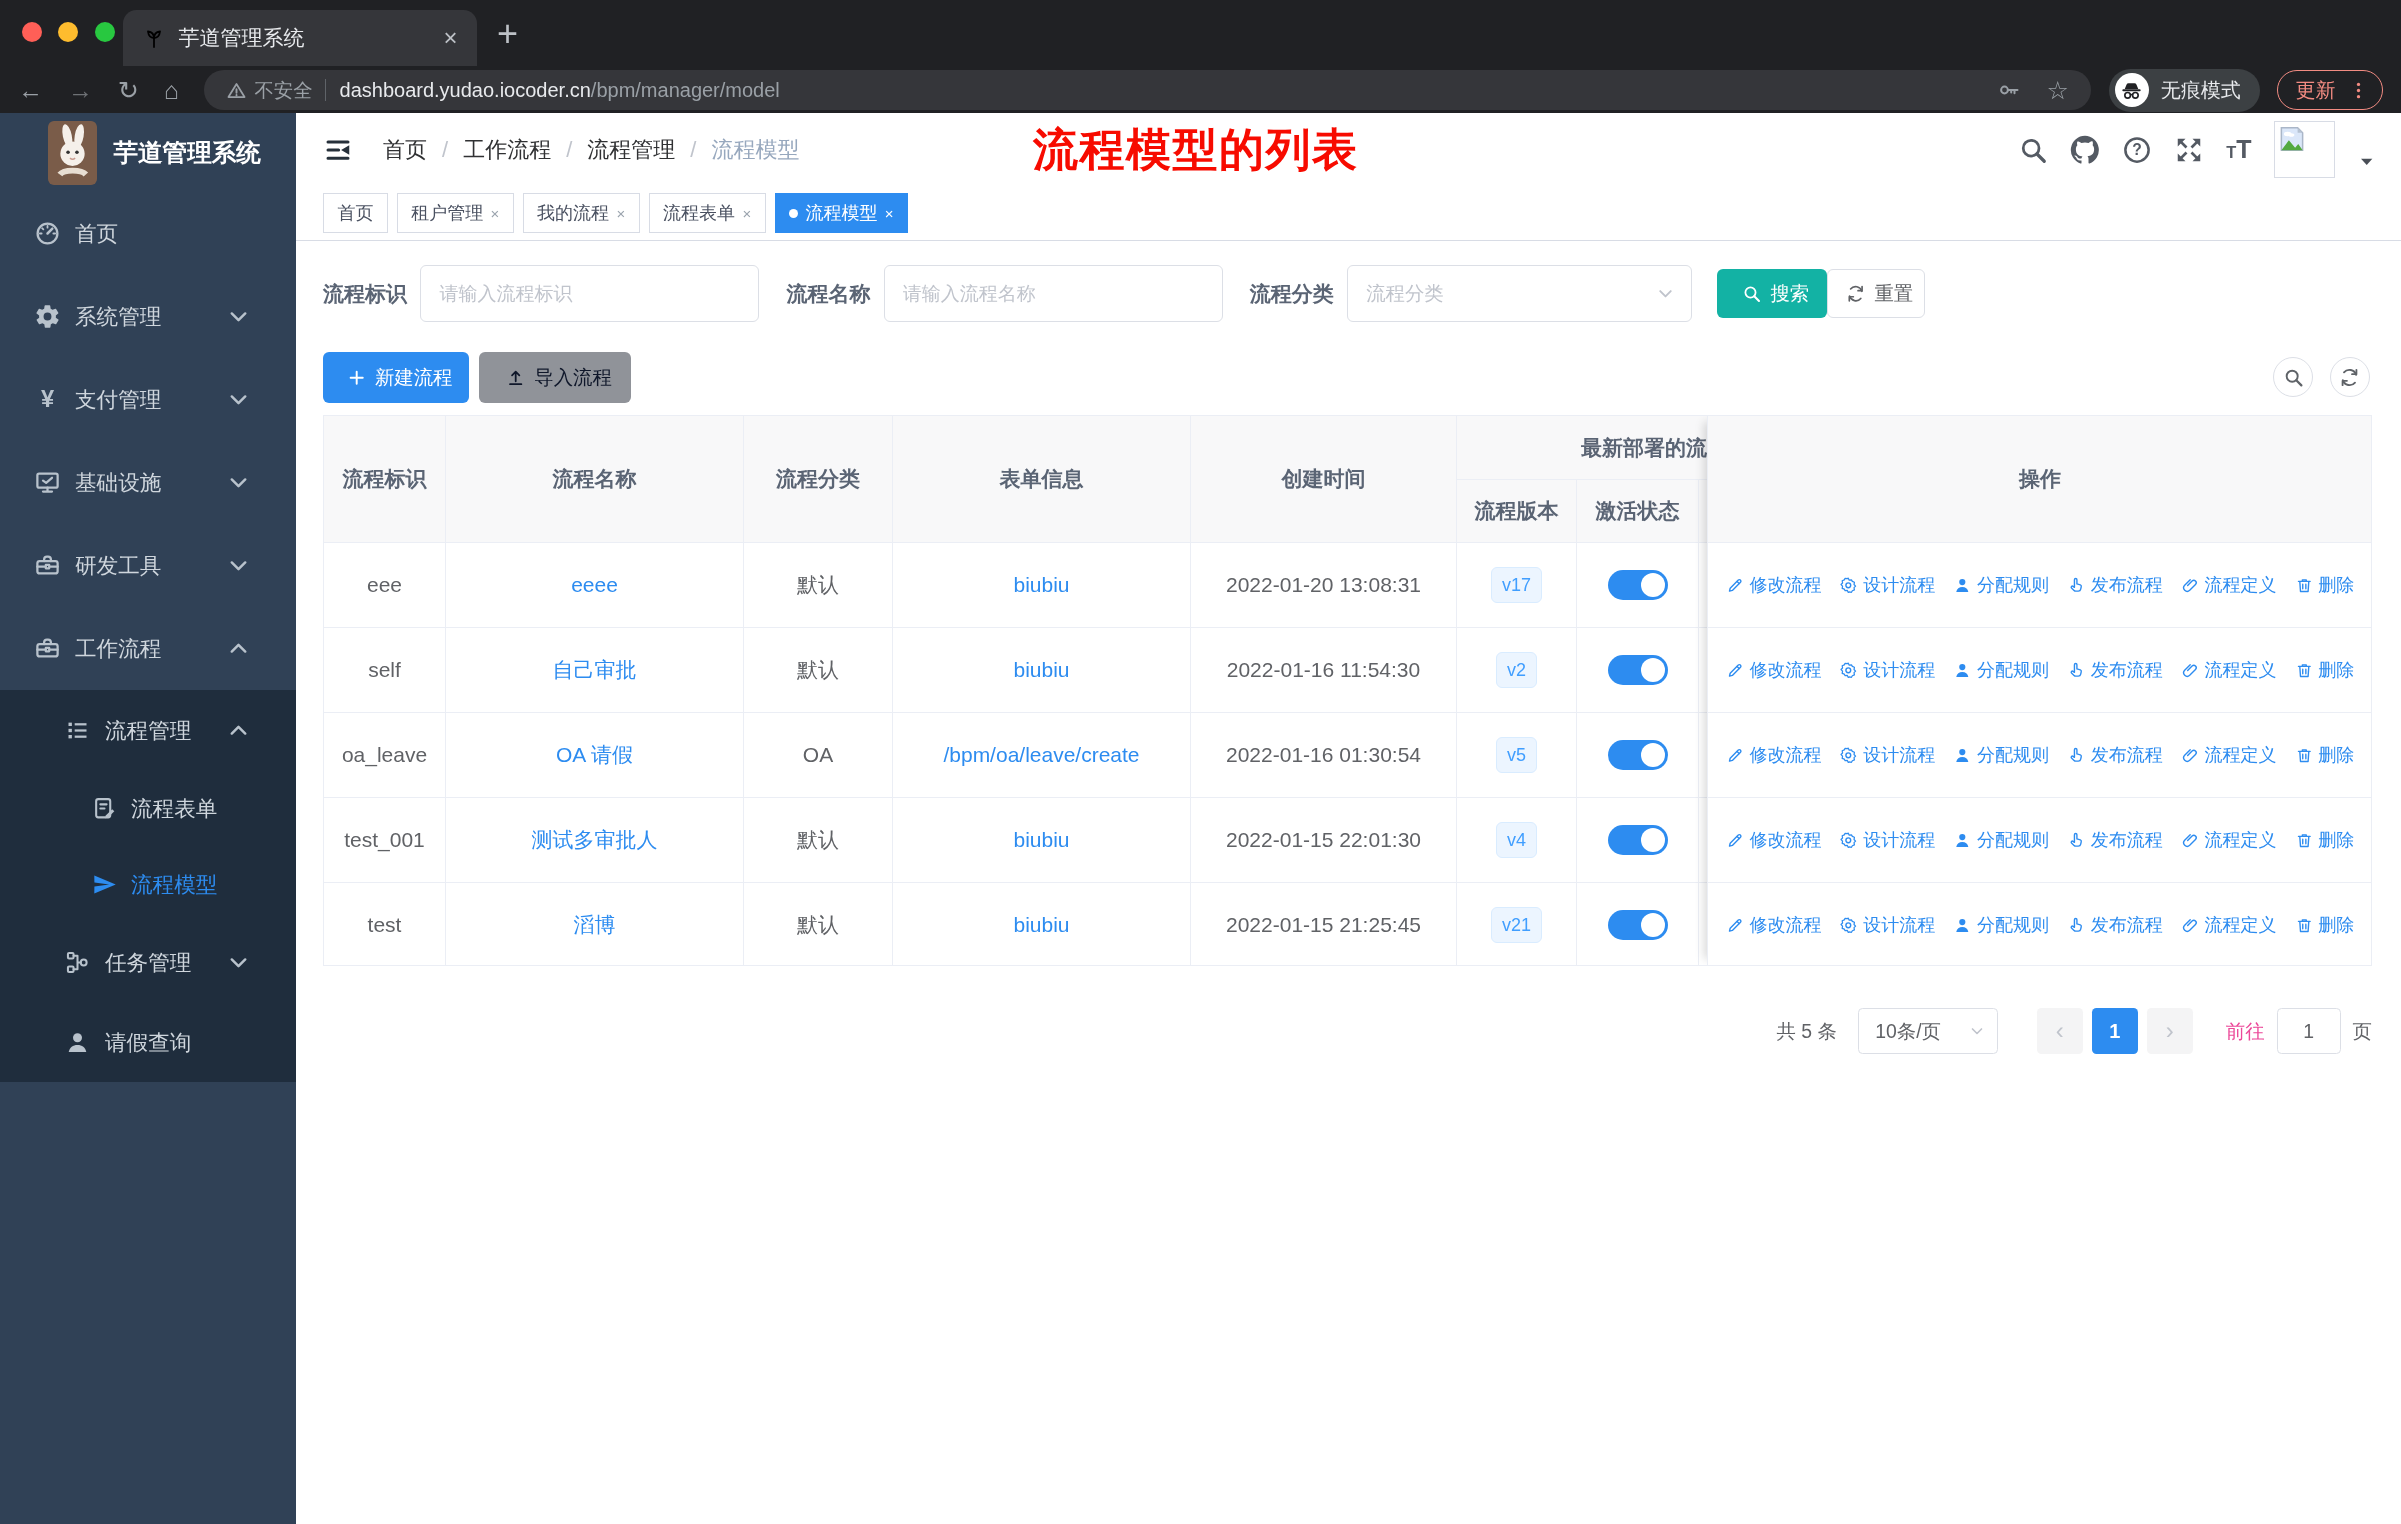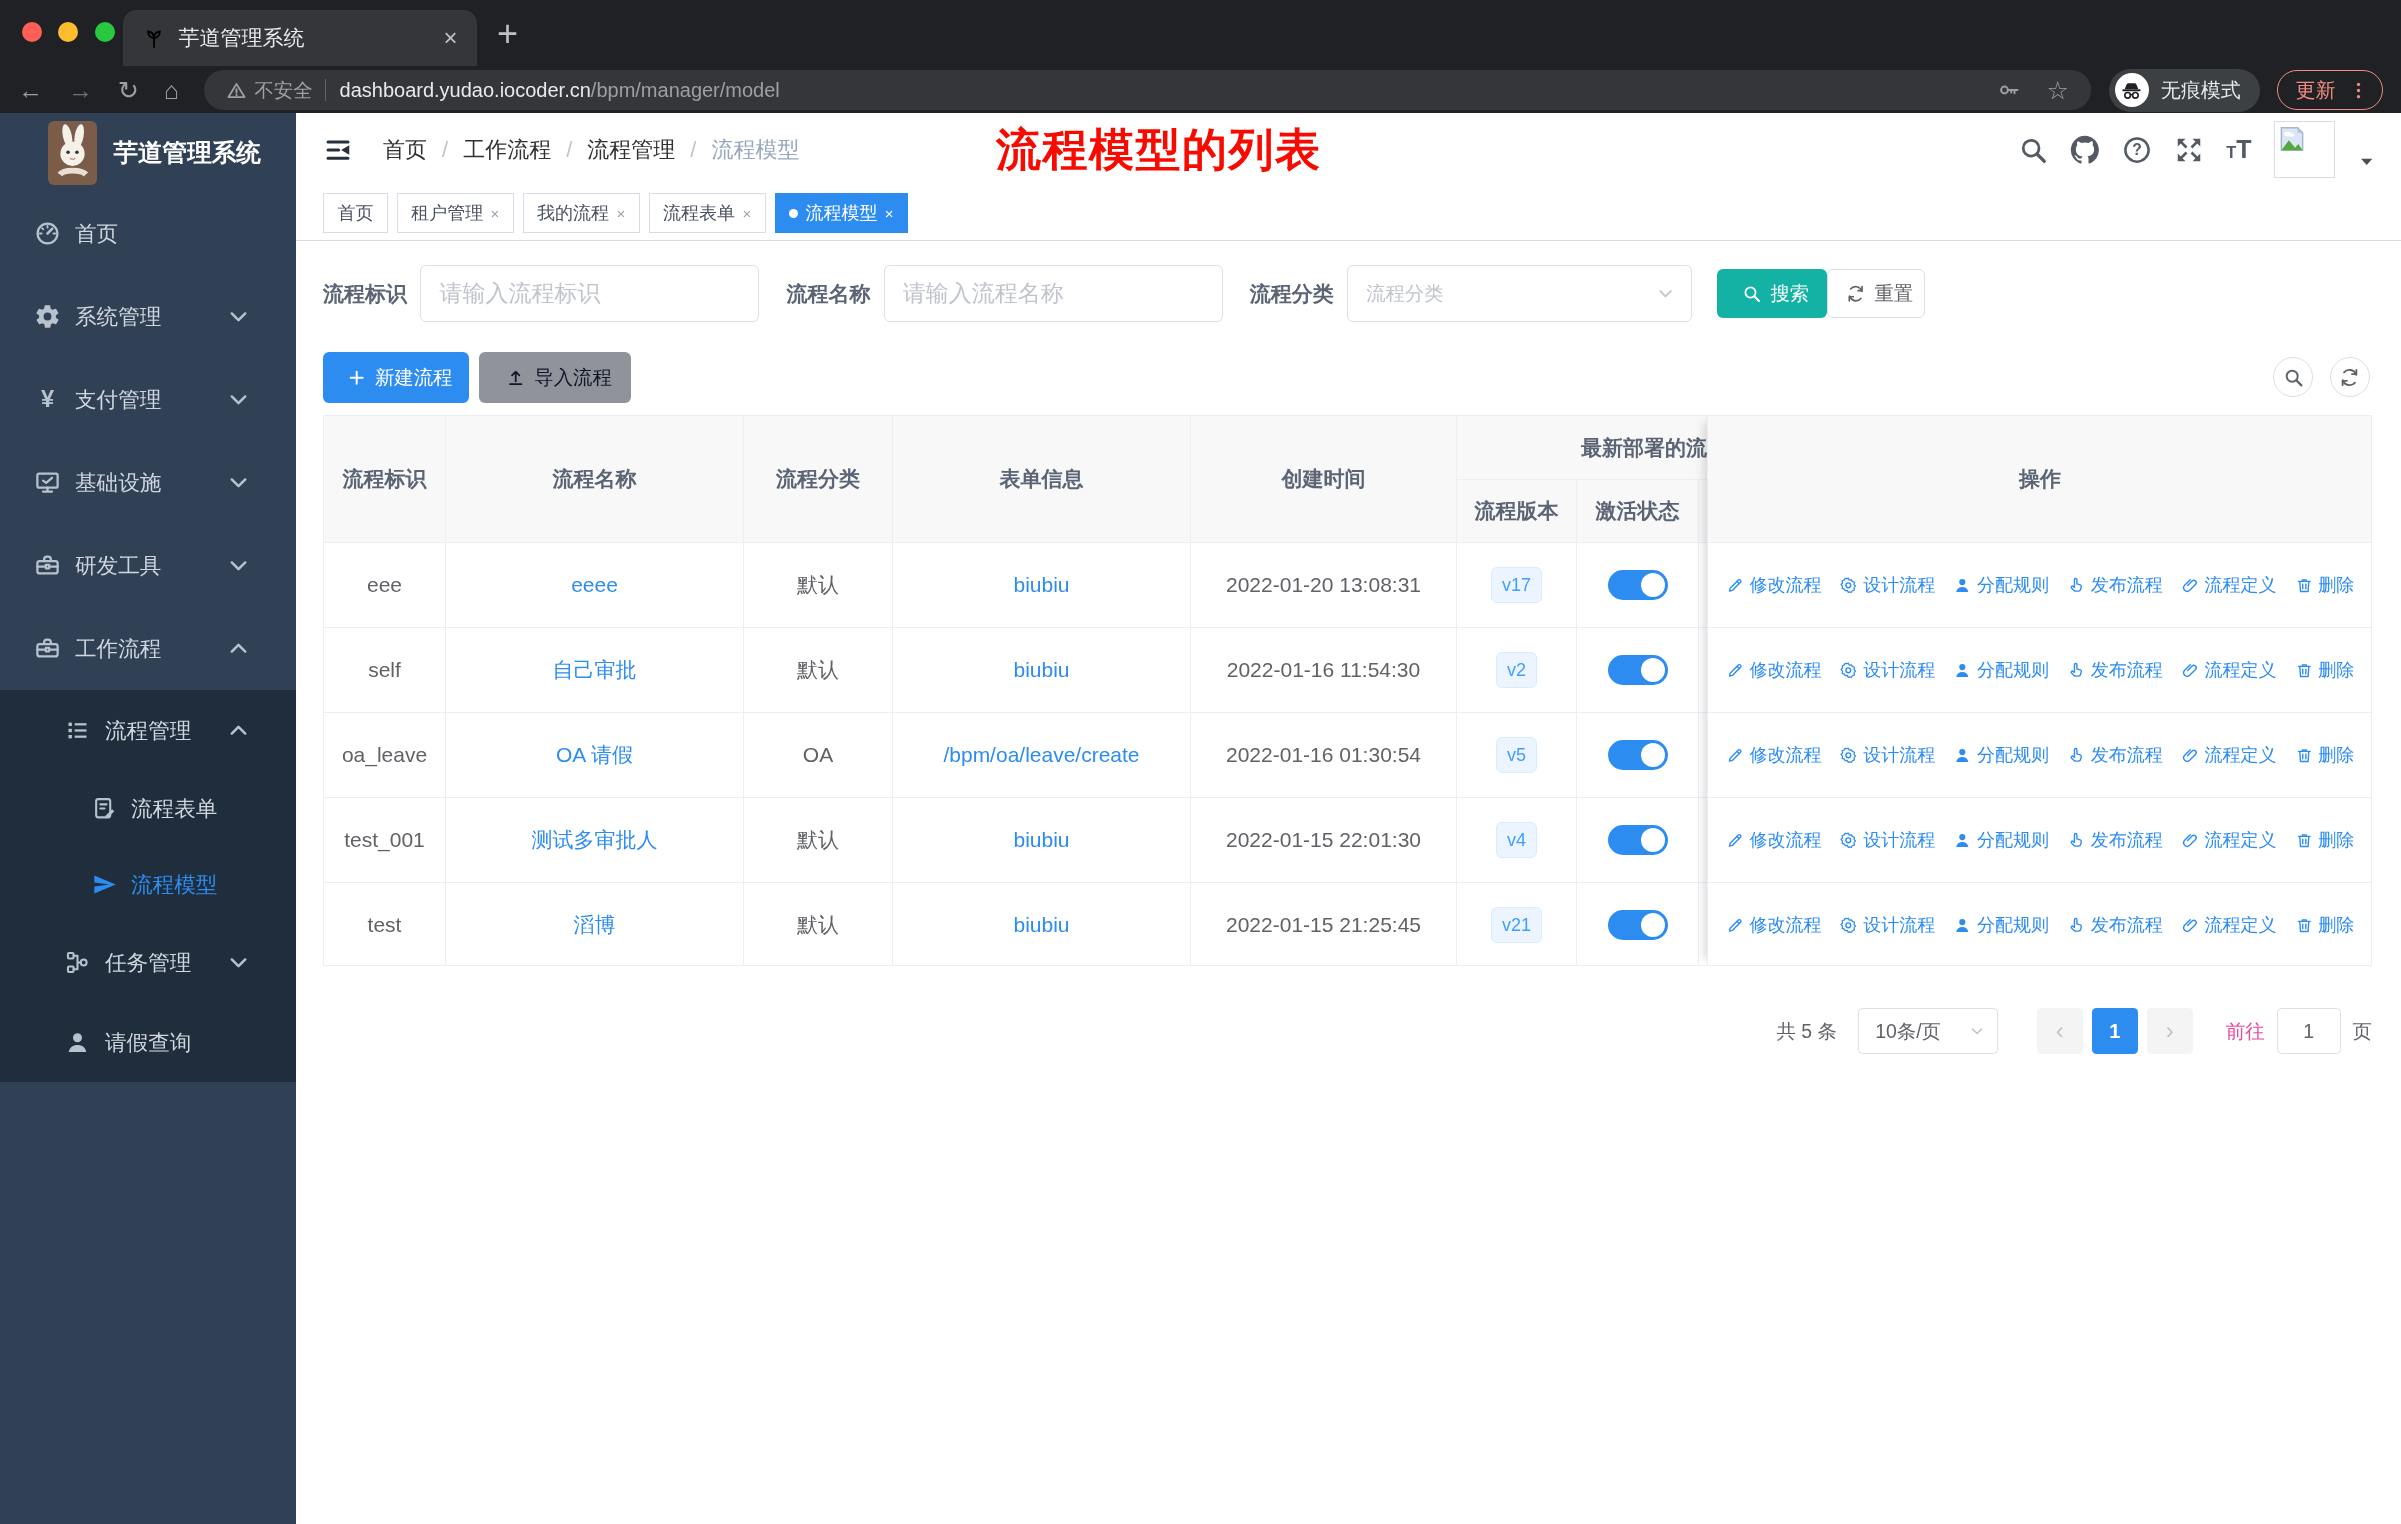--- a/index.html
+++ b/index.html
@@ -53,21 +53,21 @@
   .s2 .ic { width:25px; height:25px; }
   .m-item.active { color:#2d8cf0; }
   .m-item.active .ic { color:#2d8cf0; }
 
   .main { position:absolute; left:296px; top:0; right:0; bottom:0; background:#fff; }
   .topbar { position:relative; height:73px; display:flex; align-items:center; }
   .collapse { width:30px; height:30px; color:#26303a; margin-left:27px; }
   .bc { display:flex; align-items:center; gap:15px; margin-left:30px; font-size:22px; color:#303133; }
   .bc .sep { color:#c0c4cc; }
   .bc .last { color:#97a8be; }
-  .annotation { position:absolute; left:700px; top:50%; transform:translateY(-50%);
+  .annotation { position:absolute; left:737px; top:50%; transform:translateY(-50%);
     font-size:45px; font-weight:bold; color:#f70b00; letter-spacing:1.5px; }
   .top-icons { position:absolute; right:25px; top:0; height:73px; display:flex; align-items:center; gap:22px; }
   .tico { width:30px; height:30px; color:#545a63; }
   .tico-txt { color:#545a63; font-size:25px; font-weight:bold; display:flex; align-items:baseline; }
   .avatar-box { width:61px; height:57px; background:#fff; border:1.5px solid #d8dce5; padding:2.2px; }
   .avatar-box .ic { width:30px; height:30px; }
   .caret { width:19.4px; height:19.4px; color:#4a4f57; margin-top:25px; }
 
   .tagsbar { height:55px; border-bottom:0.7px solid #d8dce5; display:flex; align-items:center;
     padding-left:27px; gap:9px; background:#fff; }
@@ -76,21 +76,21 @@
   .tag .x { font-size:15px; color:#9aa3ad; }
   .tag.active { background:#2d8cf0; border-color:#2d8cf0; color:#fff; }
   .tag.active .x { color:#fff; }
   .tag-dot { width:9px; height:9px; border-radius:50%; background:#fff; }
 
   .content { position:relative; padding:24px 30px 0 27px; }
   
   .filter { display:flex; align-items:center; height:57px; }
   .f-label { font-size:21px; font-weight:600; color:#5a6474; margin-right:13.4px; }
   .f-input { width:339px; height:57px; border:0.7px solid #dcdfe6; border-radius:6px;
-    font-size:23px; color:#606266; padding:0 18px; outline:none; background:#fff; }
+    font-size:19px; color:#606266; padding:0 18px; outline:none; background:#fff; }
   .f-input::placeholder { color:#c0c4cc; }
   .f-gap { width:27px; }
   .f-select { width:345px; height:57px; border:0.7px solid #dcdfe6; border-radius:6px;
     display:flex; align-items:center; padding:0 15px 0 18px; }
   .f-select .ph { color:#c0c4cc; font-size:19.4px; }
   .f-select .chevs { margin-left:auto; width:21px; height:21px; color:#c0c4cc; }
   .btn { border:none; border-radius:6px; font-size:19.4px; display:flex; align-items:center;
     justify-content:center; gap:9px;padding-left:7px; }
   .btn .ic { width:19.4px; height:19.4px; }
   .btn-search { width:110px; height:49px; background:#13b2a4; color:#fff; margin-left:25px; }

